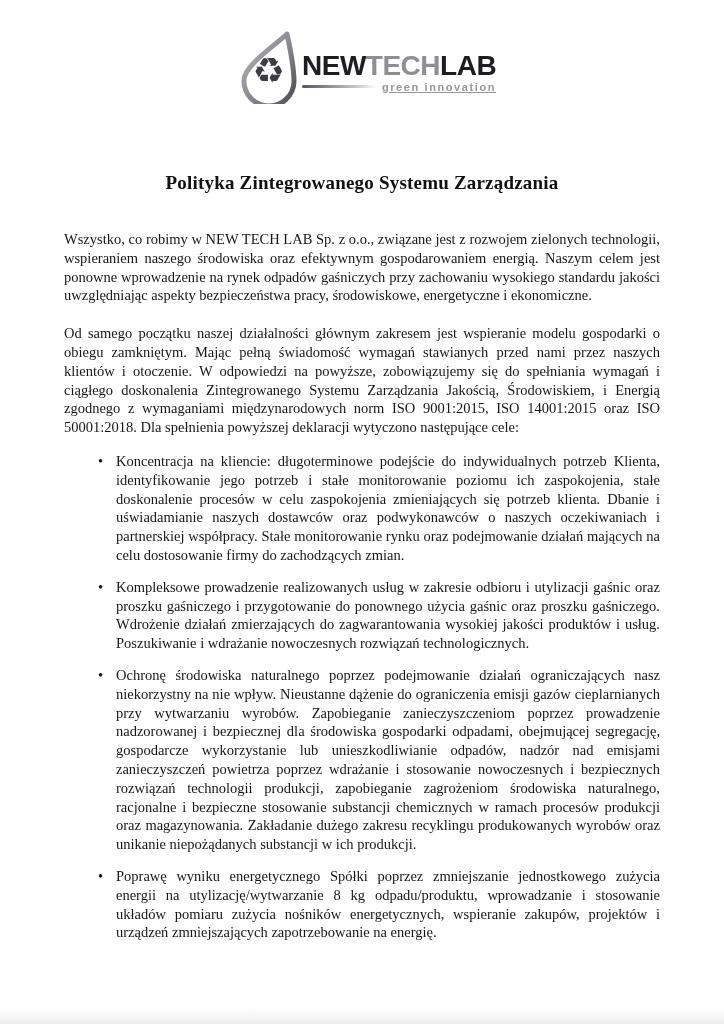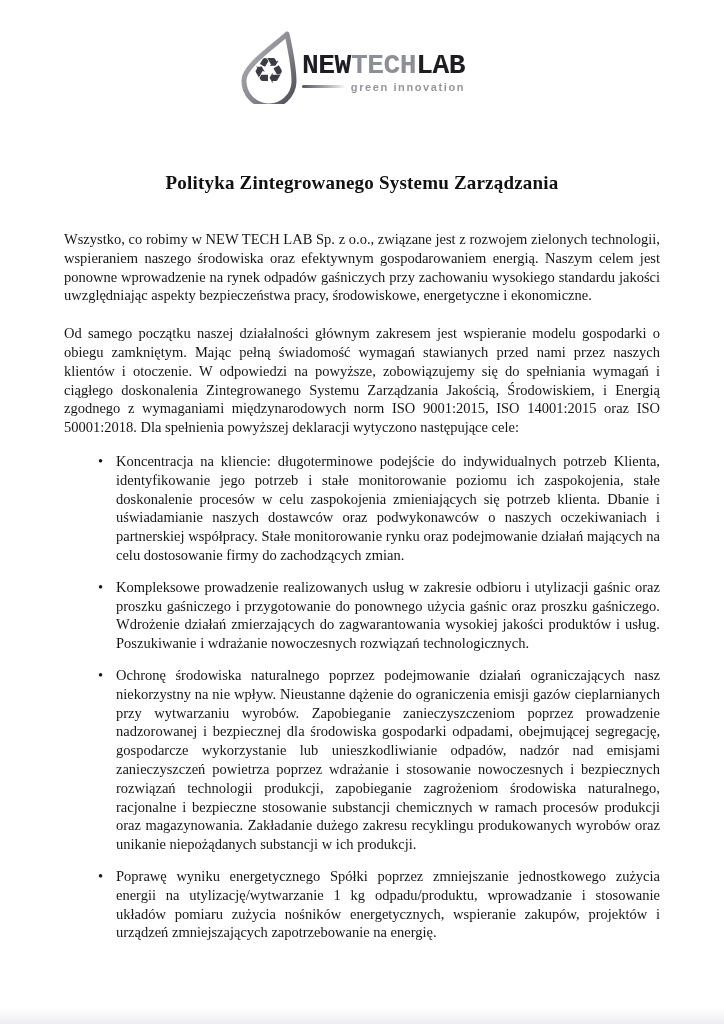--- a/index.html
+++ b/index.html
@@ -57,21 +57,21 @@
     line-height: 1;
     color: #3c3c44;
   }
   .logo-textcol {
     margin-left: -4px;
     display: flex;
     flex-direction: column;
     padding-top: 10px;
   }
   .wordmark {
-    font-family: Liberation Mono, monospace;
+    font-family: Liberation Sans, sans-serif;
     font-weight: bold;
     font-size: 28px;
     line-height: 1;
     letter-spacing: -0.5px;
     white-space: nowrap;
     text-align: right;
   }
   .wordmark .dark { color: #1d1d22; }
   .wordmark .gray { color: #8e8e96; }
   .logo-sub {
@@ -86,20 +86,21 @@
     border-radius: 2px;
     background: linear-gradient(90deg, #55555e, #c3c3c9 70%, rgba(255,255,255,0));
   }
   .tagline {
     font-family: "Liberation Sans", sans-serif;
     font-weight: bold;
     font-size: 11px;
     letter-spacing: 1.6px;
     color: #96969c;
     white-space: nowrap;
+    text-decoration: underline;
   }
 
   
   .doc-title {
     margin: 66px 0 0;
     font-size: 19px;
     font-weight: bold;
     text-align: center;
     letter-spacing: 0.2px;
     color: #111111;
@@ -172,17 +173,17 @@
     <li>
       <span class="marker">•</span>
       <span>Kompleksowe prowadzenie realizowanych usług w zakresie odbioru i utylizacji gaśnic oraz proszku gaśniczego i przygotowanie do ponownego użycia gaśnic oraz proszku gaśniczego. Wdrożenie działań zmierzających do zagwarantowania wysokiej jakości produktów i usług. Poszukiwanie i wdrażanie nowoczesnych rozwiązań technologicznych.</span>
     </li>
     <li>
       <span class="marker">•</span>
       <span>Ochronę środowiska naturalnego poprzez podejmowanie działań ograniczających nasz niekorzystny na nie wpływ. Nieustanne dążenie do ograniczenia emisji gazów cieplarnianych przy wytwarzaniu wyrobów. Zapobieganie zanieczyszczeniom poprzez prowadzenie nadzorowanej i bezpiecznej dla środowiska gospodarki odpadami, obejmującej segregację, gospodarcze wykorzystanie lub unieszkodliwianie odpadów, nadzór nad emisjami zanieczyszczeń powietrza poprzez wdrażanie i stosowanie nowoczesnych i bezpiecznych rozwiązań technologii produkcji, zapobieganie zagrożeniom środowiska naturalnego, racjonalne i bezpieczne stosowanie substancji chemicznych w ramach procesów produkcji oraz magazynowania. Zakładanie dużego zakresu recyklingu produkowanych wyrobów oraz unikanie niepożądanych substancji w ich produkcji.</span>
     </li>
     <li>
       <span class="marker">•</span>
-      <span>Poprawę wyniku energetycznego Spółki poprzez zmniejszanie jednostkowego zużycia energii na utylizację/wytwarzanie 1 kg odpadu/produktu, wprowadzanie i stosowanie układów pomiaru zużycia nośników energetycznych, wspieranie zakupów, projektów i urządzeń zmniejszających zapotrzebowanie na energię.</span>
+      <span>Poprawę wyniku energetycznego Spółki poprzez zmniejszanie jednostkowego zużycia energii na utylizację/wytwarzanie 8 kg odpadu/produktu, wprowadzanie i stosowanie układów pomiaru zużycia nośników energetycznych, wspieranie zakupów, projektów i urządzeń zmniejszających zapotrzebowanie na energię.</span>
     </li>
   </ul>
 
 </div>
 
 </body></html>

